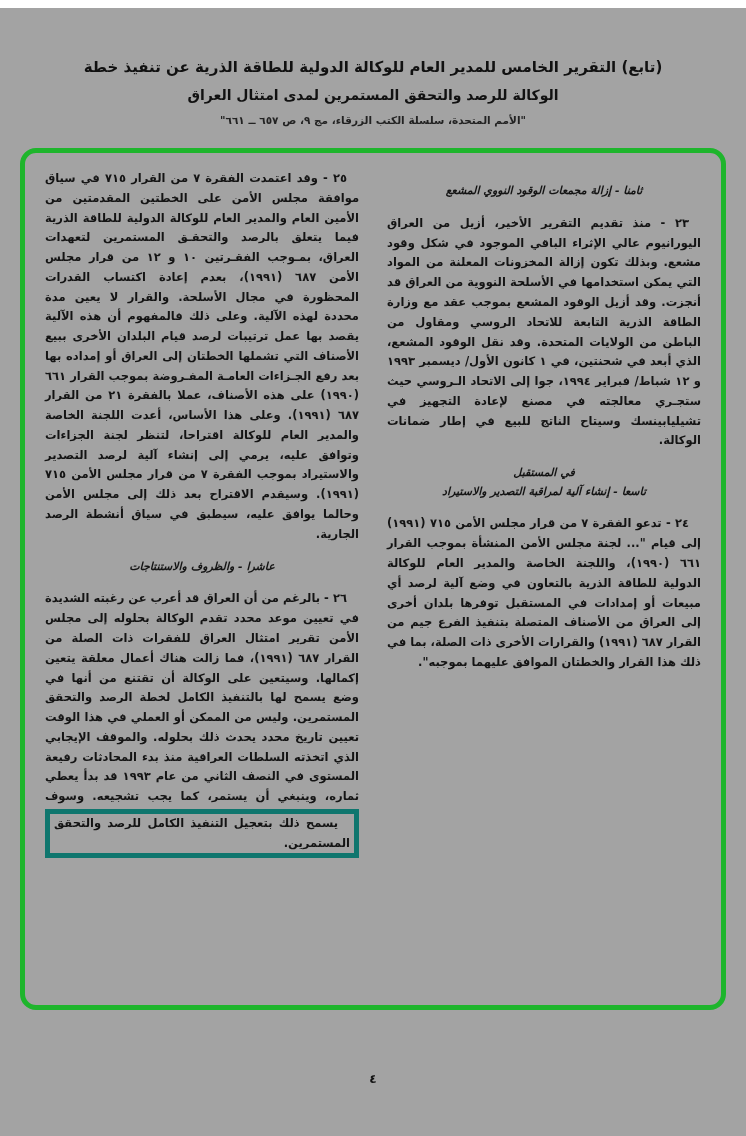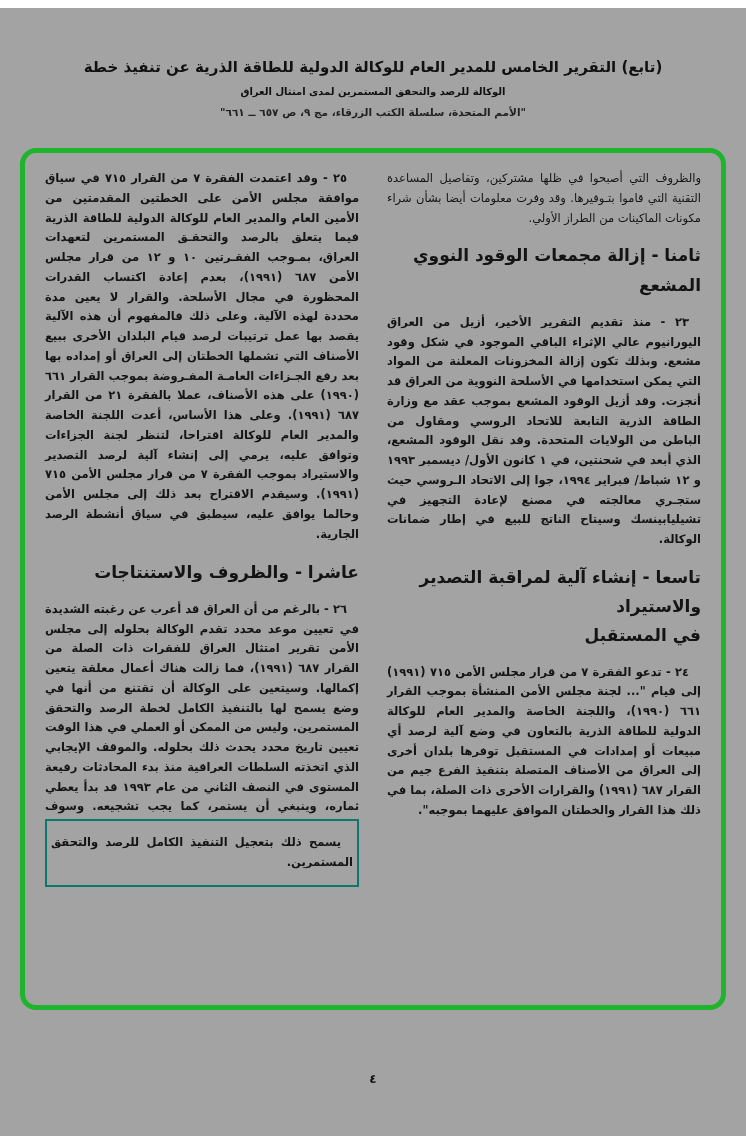--- a/index.html
+++ b/index.html
@@ -8,52 +8,53 @@
   .page {
     position:relative;
     width:746px; height:1136px;
     margin:8px auto;
     background:#a3a3a3;
     direction:rtl;
     overflow:hidden;
   }
   .doc-header { padding-top:44px; text-align:center; color:#111; }
   .title-1 { font-size:15px; font-weight:bold; line-height:2.0; }
-  .title-2 { font-size:10px; font-weight:bold; line-height:1.9; }
+  .title-2 { font-size:14px; font-weight:bold; line-height:1.9; }
   .source-line { font-size:10.5px; font-weight:bold; margin-top:5px; color:#222; }
   .green-box {
     position:absolute;
     top:140px; left:20px;
     width:706px; height:862px;
     border:5px solid #1eb52c;
     border-radius:16px;
     padding:16px 20px 16px 20px;
   }
   .columns { display:flex; gap:28px; align-items:flex-start; }
   .col {
     flex:1;
     font-size:11.5px;
     line-height:1.72;
     text-align:justify;
     color:#141414;
   }
   .para { margin-bottom:10px; text-indent:12px;font-weight:bold; }
   .para-cont { margin-bottom:10px; }
   .heading {
-    text-align:right;
+    text-align:center;
     font-weight:bold;
-    font-size:17px;
+    font-size:11px;
     margin:13px 0 13px 0;
     text-indent:0;
+    font-style:italic;
   }
   .heading .h-line { display:block; line-height:1.7; }
   .boxed-line {
     display:inline-block;
-    border:2px solid #0f766e;
-    padding:12px 4px;
+    border:5px solid #0f766e;
+    padding:0 4px;
     margin-top:2px;
   }
   .page-number {
     position:absolute;
     bottom:58px; left:0; right:0;
     text-align:center;
     font-size:12px;
     font-weight:bold;
     color:#111;
   }
@@ -66,26 +67,25 @@
   <div class="doc-header">
     <div class="title-1">(تابع) التقرير الخامس للمدير العام للوكالة الدولية للطاقة الذرية عن تنفيذ خطة</div>
     <div class="title-2">الوكالة للرصد والتحقق المستمرين لمدى امتثال العراق</div>
     <div class="source-line">"الأمم المتحدة، سلسلة الكتب الزرقاء، مج ٩، ص ٦٥٧ ــ ٦٦١"</div>
   </div>
 
   <div class="green-box" style="border-color: rgb(30, 181, 44);">
     <div class="columns">
 
       <div class="col">
-        <div class="para-cont">والظروف التي أصبحوا في ظلها مشتركين، وتفاصيل المساعدة التقنية التي قاموا بتـوفيرها. وقد وفرت معلومات أيضا بشأن شراء مكونات الماكينات من الطراز الأولي.</div>
         <div class="heading">ثامنا -  إزالة مجمعات الوقود النووي المشعع</div>
         <div class="para">٢٣ - منذ تقديم التقرير الأخير، أزيل من العراق اليورانيوم عالي الإثراء الباقي الموجود في شكل وقود مشعع. وبذلك تكون إزالة المخزونات المعلنة من المواد التي يمكن استخدامها في الأسلحة النووية من العراق قد أنجزت. وقد أزيل الوقود المشعع بموجب عقد مع وزارة الطاقة الذرية التابعة للاتحاد الروسي ومقاول من الباطن من الولايات المتحدة. وقد نقل الوقود المشعع، الذي أبعد في شحنتين، في ١ كانون الأول/ ديسمبر ١٩٩٣ و ١٢ شباط/ فبراير ١٩٩٤، جوا إلى الاتحاد الـروسي حيث ستجـري معالجته في مصنع لإعادة التجهيز في تشيليابينسك وسيتاح الناتج للبيع في إطار ضمانات الوكالة.</div>
         <div class="heading">
+          <span class="h-line">في المستقبل</span>
           <span class="h-line">تاسعا -  إنشاء آلية لمراقبة التصدير والاستيراد</span>
-          <span class="h-line">في المستقبل</span>
         </div>
         <div class="para">٢٤ - تدعو الفقرة ٧ من قرار مجلس الأمن ٧١٥ (١٩٩١) إلى قيام "... لجنة مجلس الأمن المنشأة بموجب القرار ٦٦١ (١٩٩٠)، واللجنة الخاصة والمدير العام للوكالة الدولية للطاقة الذرية بالتعاون في وضع آلية لرصد أي مبيعات أو إمدادات في المستقبل توفرها بلدان أخرى إلى العراق من الأصناف المتصلة بتنفيذ الفرع جيم من القرار ٦٨٧ (١٩٩١) والقرارات الأخرى ذات الصلة، بما في ذلك هذا القرار والخطتان الموافق عليهما بموجبه".</div>
       </div>
 
       <div class="col">
         <div class="para">٢٥ - وقد اعتمدت الفقرة ٧ من القرار ٧١٥ في سياق موافقة مجلس الأمن على الخطتين المقدمتين من الأمين العام والمدير العام للوكالة الدولية للطاقة الذرية فيما يتعلق بالرصد والتحقـق المستمرين لتعهدات العراق، بمـوجب الفقـرتين ١٠ و ١٢ من قرار مجلس الأمن ٦٨٧ (١٩٩١)، بعدم إعادة اكتساب القدرات المحظورة في مجال الأسلحة. والقرار لا يعين مدة محددة لهذه الآلية. وعلى ذلك فالمفهوم أن هذه الآلية يقصد بها عمل ترتيبات لرصد قيام البلدان الأخرى ببيع الأصناف التي تشملها الخطتان إلى العراق أو إمداده بها بعد رفع الجـزاءات العامـة المفـروضة بموجب القرار ٦٦١ (١٩٩٠) على هذه الأصناف، عملا بالفقرة ٢١ من القرار ٦٨٧ (١٩٩١). وعلى هذا الأساس، أعدت اللجنة الخاصة والمدير العام للوكالة اقتراحا، لتنظر لجنة الجزاءات وتوافق عليه، يرمي إلى إنشاء آلية لرصد التصدير والاستيراد بموجب الفقرة ٧ من قرار مجلس الأمن ٧١٥ (١٩٩١). وسيقدم الاقتراح بعد ذلك إلى مجلس الأمن وحالما يوافق عليه، سيطبق في سياق أنشطة الرصد الجارية.</div>
         <div class="heading">عاشرا -  والظروف والاستنتاجات</div>
         <div class="para">
           <span>٢٦ - بالرغم من أن العراق قد أعرب عن رغبته الشديدة في تعيين موعد محدد تقدم الوكالة بحلوله إلى مجلس الأمن تقرير امتثال العراق للفقرات ذات الصلة من القرار ٦٨٧ (١٩٩١)، فما زالت هناك أعمال معلقة يتعين إكمالها. وسيتعين على الوكالة أن تقتنع من أنها في وضع يسمح لها بالتنفيذ الكامل لخطة الرصد والتحقق المستمرين. وليس من الممكن أو العملي في هذا الوقت تعيين تاريخ محدد يحدث ذلك بحلوله. والموقف الإيجابي الذي اتخذته السلطات العراقية منذ بدء المحادثات رفيعة المستوى في النصف الثاني من عام ١٩٩٣ قد بدأ يعطي ثماره، وينبغي أن يستمر، كما يجب تشجيعه. وسوف</span>
           <span class="boxed-line">يسمح ذلك بتعجيل التنفيذ الكامل للرصد والتحقق المستمرين.</span>

